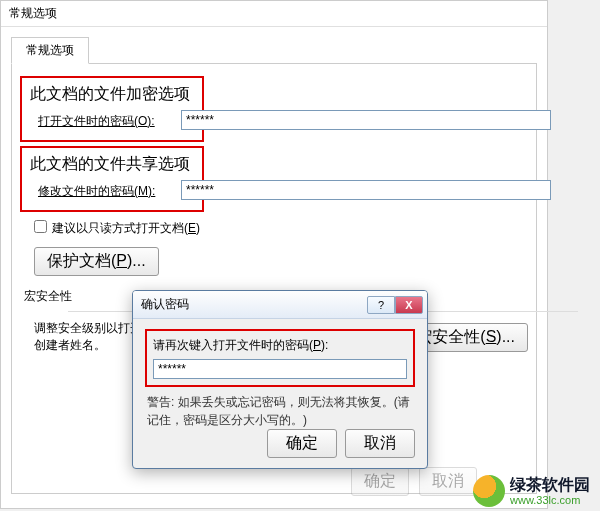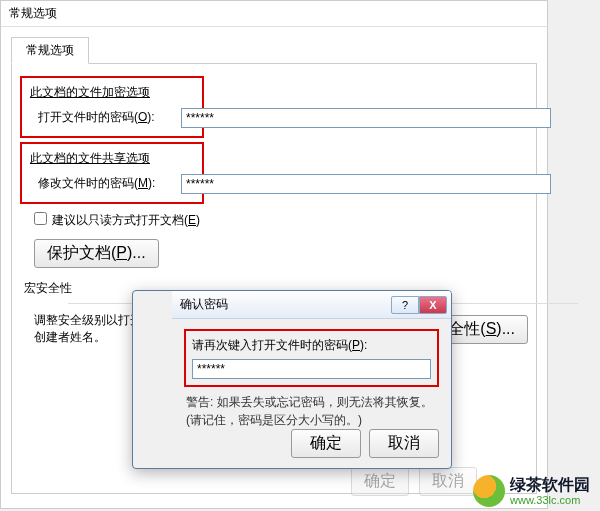--- a/index.html
+++ b/index.html
@@ -46,30 +46,30 @@
       border-top: none;
       height: 430px;
     }
     .highlight-box {
       border: 2px solid #d00;
       padding: 6px 8px;
       margin-bottom: 4px;
       width: 184px;
     }
     .section-title {
-      font-size: 12px;
+      font-size: 16px;
       margin-bottom: 8px;
-      text-decoration: underline;
     }
     .field-row {
       display: flex;
-      align-items: center;
+      align-items: flex-end;
       margin-left: 8px;
       margin-top: 4px;
       margin-bottom: 4px;
+      text-decoration: underline;
     }
     .field-label {
       font-size: 12px;
       margin-right: 6px;
     }
     .underline { text-decoration: underline; }
     .text-input {
       border: 1px solid #7a9ab8;
       height: 20px;
       padding: 2px 4px;
@@ -112,27 +112,26 @@
       border: none;
       border-top: 1px solid #ddd;
       margin: 4px 0 8px 48px;
       width: 510px;
     }
     
     .confirm-dialog {
       position: absolute;
       left: 132px;
       top: 290px;
-      width: 320px;
+      width: 296px;
       background: #f0f0f0;
       border: 1px solid #5a7ba0;
       box-shadow: 0 4px 16px rgba(0,0,0,.3);
       border-radius: 4px;
       overflow: hidden;
-      padding-left: 39px;
     }
     .confirm-titlebar {
       background: linear-gradient(#fefefe, #e4ecf7);
       border-bottom: 1px solid #c5d3e5;
       display: flex;
       align-items: center;
       height: 28px;
       padding: 0 4px 0 8px;
     }
     .confirm-title { flex: 1; font-size: 12px; }

